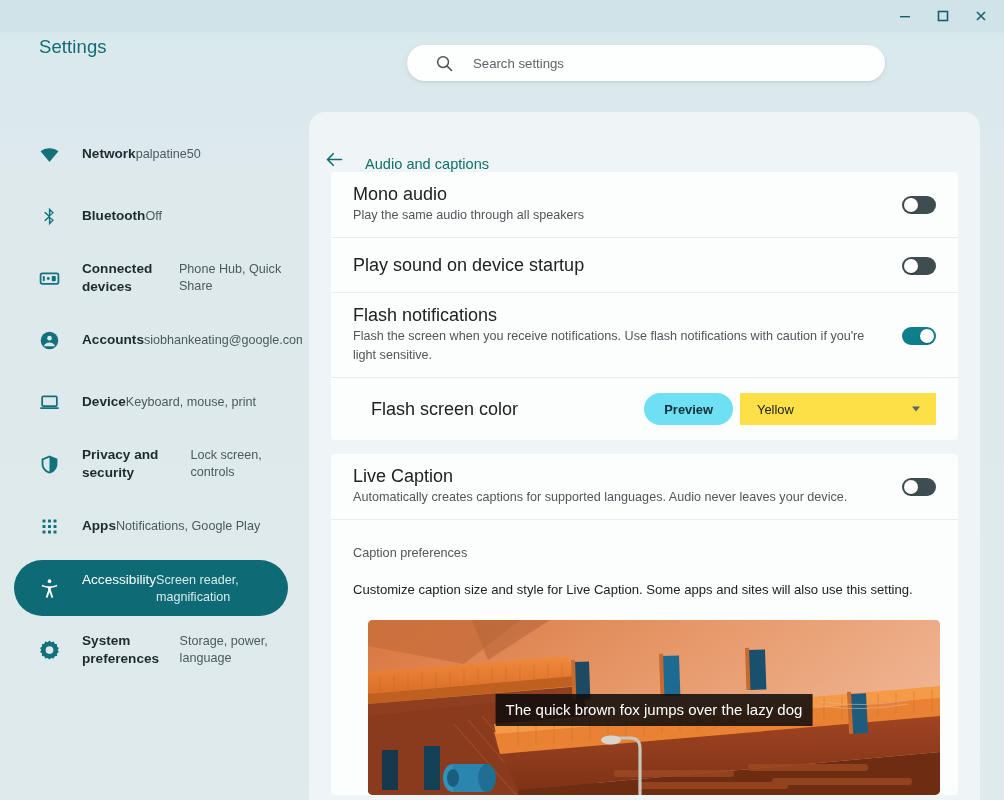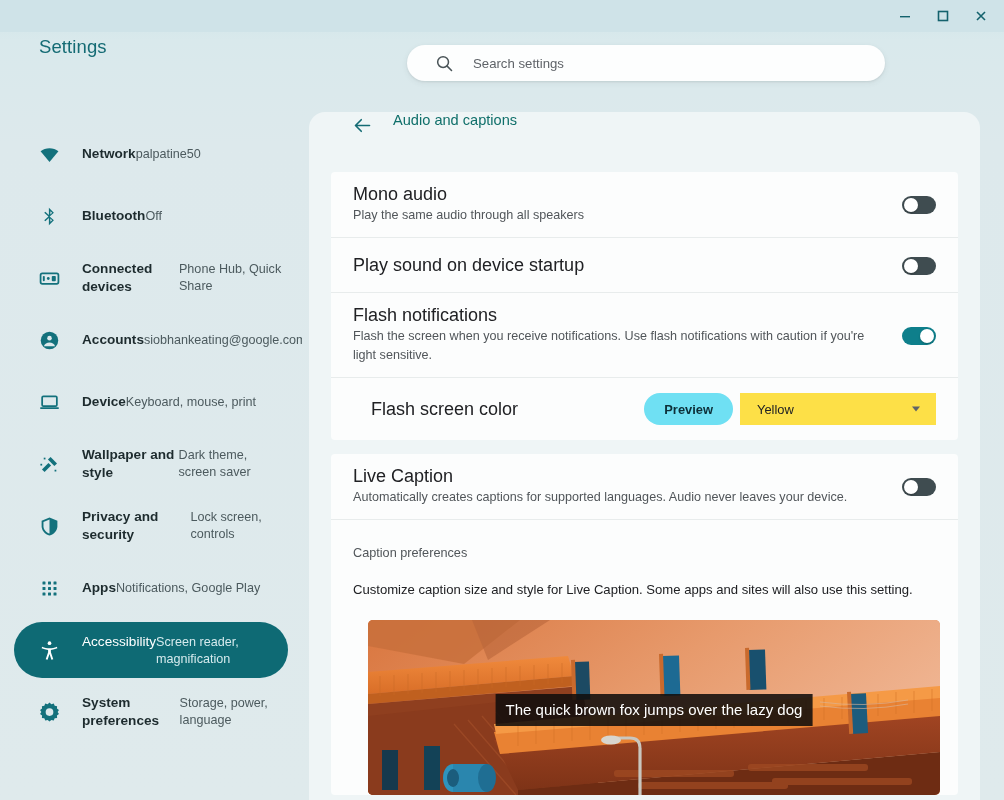--- a/index.html
+++ b/index.html
@@ -159,22 +159,22 @@
     top: 112px;
     width: 671px;
     height: 688px;
     background: #eff5f6;
     border-radius: 16px 16px 0 0;
     overflow: hidden;
   }
   #content-header {
     height: 60px;
     display: flex;
-    align-items: flex-start;
-    padding-left: 40px;
+    align-items: flex-end;
+    padding-left: 12px;
     box-sizing: border-box;
   }
   #back-btn {
     width: 26px;
     height: 26px;
     display: flex;
     align-items: center;
     justify-content: center;
     color: #146b74;
     cursor: pointer;
@@ -423,35 +423,20 @@
           <rect x="3.6" y="5" width="16.8" height="11.2" rx="1.4" fill="none" stroke="currentColor" stroke-width="2"></rect>
           <rect x="1.2" y="17.4" width="21.6" height="2" rx="1" fill="currentColor"></rect>
         </svg>
       </span>
       <span class="nav-text">
         <span class="nav-title">Device</span>
         <span class="nav-sub">Keyboard, mouse, print</span>
       </span>
     </div>
 
-    <div class="nav-item">
-      <span class="nav-icon">
-        <svg width="21" height="21" viewBox="0 0 24 24" aria-hidden="true">
-          <path d="M3.4 17.6 L10.8 10.2 L13.8 13.2 L6.4 20.6 Z" fill="currentColor"></path>
-          <path d="M13.2 3.4 L20.6 10.8 L17.6 13.8 L10.2 6.4 Z" fill="currentColor"></path>
-          <rect x="1.6" y="11.2" width="2" height="2" fill="currentColor"></rect>
-          <rect x="5.4" y="4.2" width="2" height="2" fill="currentColor"></rect>
-          <rect x="17.8" y="18" width="2" height="2" fill="currentColor"></rect>
-        </svg>
-      </span>
-      <span class="nav-text">
-        <span class="nav-title">Wallpaper and style</span>
-        <span class="nav-sub">Dark theme, screen saver</span>
-      </span>
-    </div>
 
     <div class="nav-item">
       <span class="nav-icon">
         <svg width="21" height="21" viewBox="0 0 24 24" aria-hidden="true">
           <path d="M12 1.8 L21 5.4 L21 11.6 C21 16.6 17.2 20.8 12 22.2 C6.8 20.8 3 16.6 3 11.6 L3 5.4 Z" fill="currentColor"></path>
           <path d="M12 3.9 L12 20.1 C8.3 18.8 5.1 15.4 5.1 11.6 L5.1 6.8 Z" fill="#dce9ec"></path>
         </svg>
       </span>
       <span class="nav-text">
         <span class="nav-title">Privacy and security</span>

